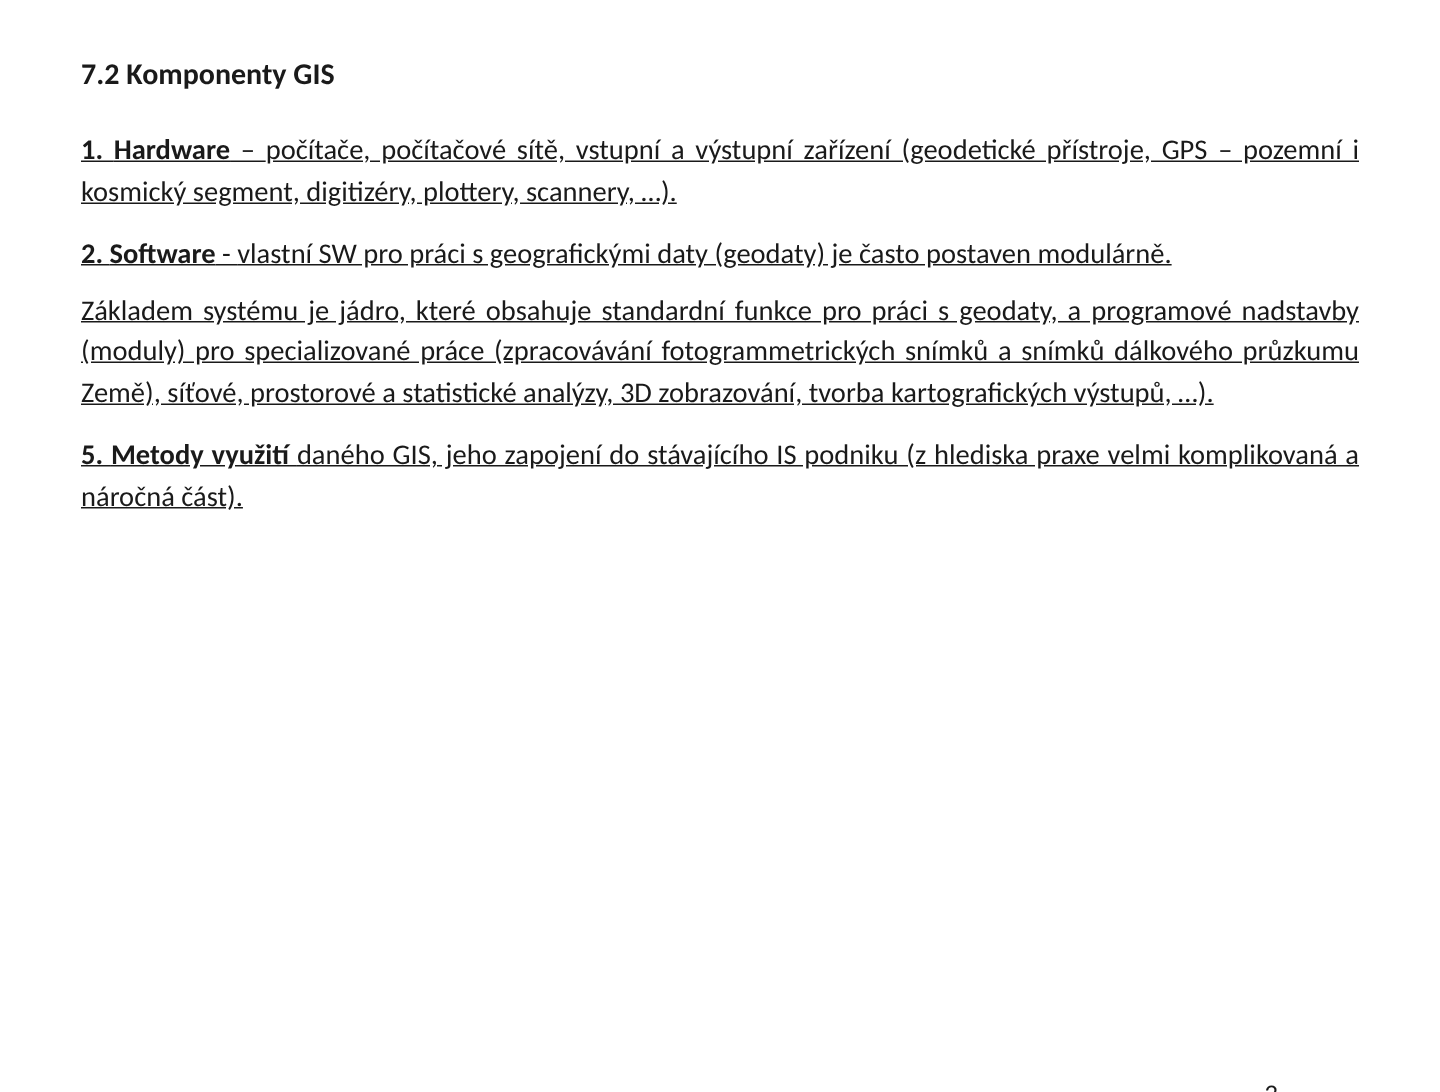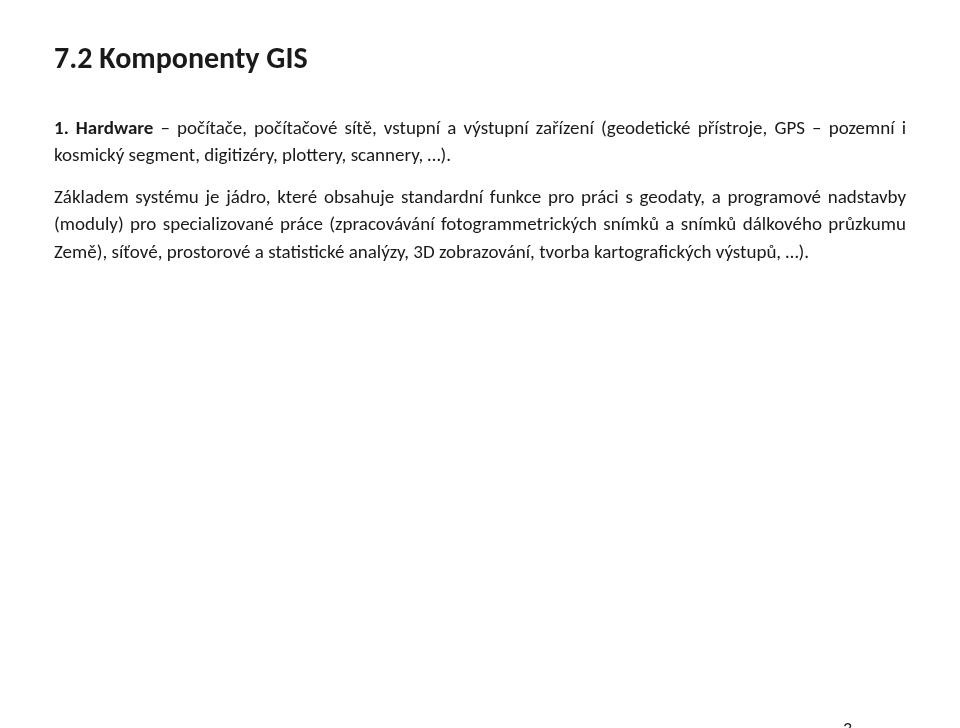--- a/index.html
+++ b/index.html
@@ -11,27 +11,28 @@
       background: #ffffff;
       font-family: 'Calibri', 'Segoe UI', Arial, sans-serif;
       font-size: 19px;
       color: #1a1a1a;
       width: 960px;
       min-height: 728px;
       padding: 36px 54px 36px 54px;
       line-height: 1.45;
     }
     .page-title {
-      font-size: 30px;
+      font-size: 20px;
       font-weight: 700;
-      margin-bottom: 34px;
+      margin-bottom: 22px;
       color: #1a1a1a;
     }
     .content-block {
       margin-bottom: 14px;
+      text-decoration: underline;
     }
     .content-block p {
       margin-bottom: 10px;
       text-align: justify;
     }
     .bold {
       font-weight: 700;
     }
     .page-number {
       position: absolute;
@@ -52,21 +53,29 @@
   <h1 class="page-title">7.2 Komponenty GIS</h1>
 
   <div class="content-block">
     <p>
       <span class="bold">1. </span><span class="bold">Hardware</span><span> – </span><span>počítače, počítačové sítě, vstupní a výstupní zařízení (geodetické přístroje, GPS – pozemní i kosmický segment, digitizéry, plottery, scannery, …).</span>
     </p>
   </div>
 
   <div class="content-block">
     <p>
+      <span class="bold">2. </span><span class="bold">Software</span><span> - </span><span>vlastní SW pro práci s geografickými daty (geodaty) je často postaven modulárně.</span>
+    </p>
+    <p>
       <span>Základem systému je jádro, které obsahuje standardní funkce pro práci s geodaty, a programové nadstavby (moduly) pro specializované práce (zpracovávání fotogrammetrických snímků a snímků dálkového průzkumu Země), síťové, prostorové a statistické analýzy, 3D zobrazování, tvorba kartografických výstupů, …).</span>
     </p>
   </div>
 
 
 
+  <div class="content-block">
+    <p>
+      <span class="bold">5. </span><span class="bold">Metody využití</span><span> </span><span>daného GIS, jeho zapojení do stávajícího IS podniku (z hlediska praxe velmi komplikovaná a náročná část).</span>
+    </p>
+  </div>
 
   <div class="page-number">3</div>
 </div>
 
 </body></html>

